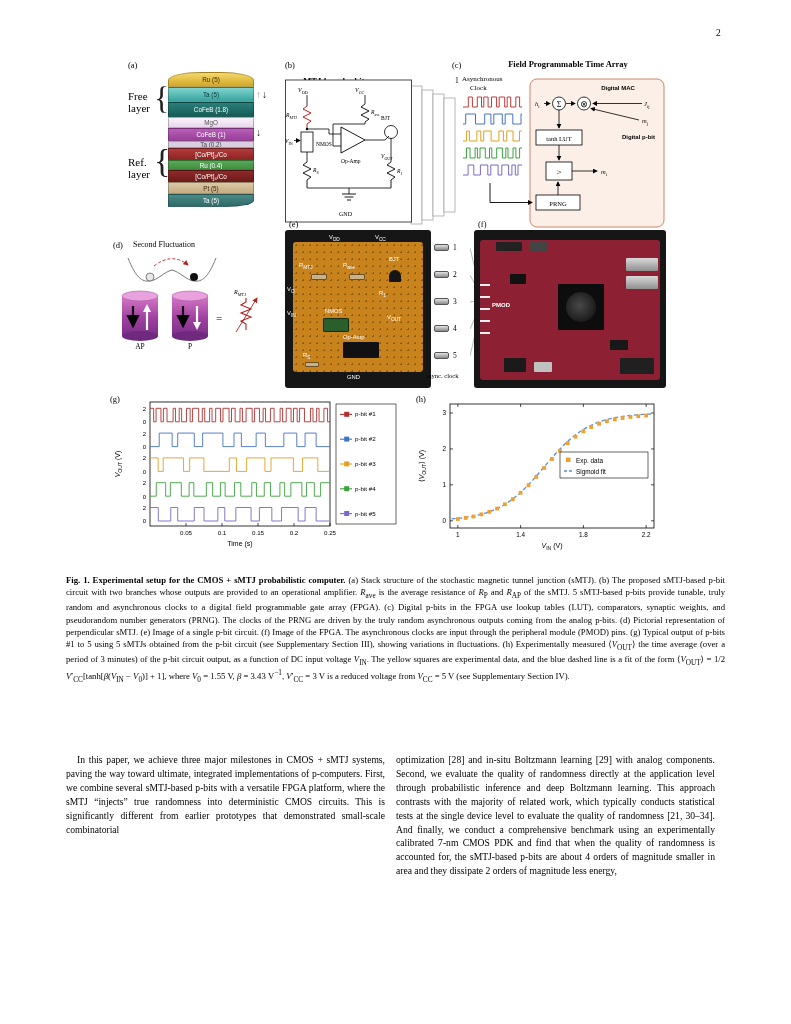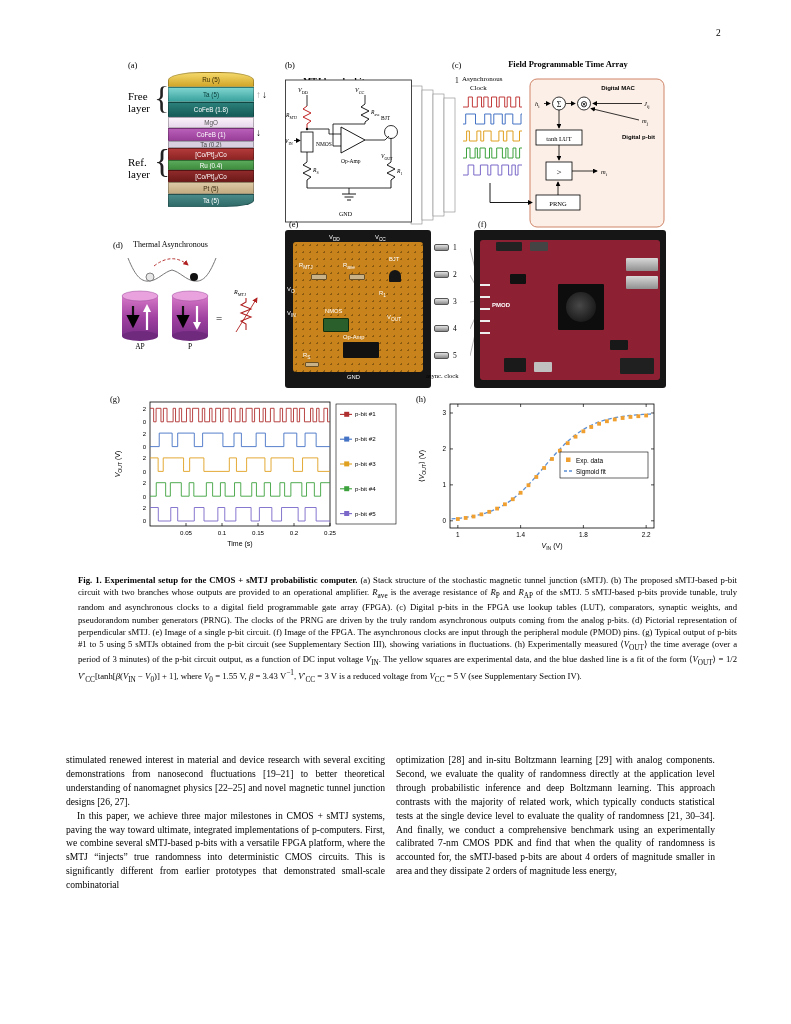--- a/index.html
+++ b/index.html
@@ -26,21 +26,21 @@
   .chip{position:absolute;border-radius:1px}
   .pin-col{position:absolute;left:326px;top:176px;width:36px}
   .pin-row{display:flex;align-items:center;height:27px}
   .pin-icon{display:inline-block;width:15px;height:7px;background:linear-gradient(#e2e2e2,#8a8a8a);border:0.5px solid #555;border-radius:2px;margin-right:4px}
   .pin-num{font-size:7.5px}
   .async-label{position:absolute;left:318px;top:314px;font-size:6.6px;white-space:nowrap}
   .pmod-text{position:absolute;color:#fff;font-family:"Liberation Sans",sans-serif;font-weight:bold;font-size:6px}
   .fan{position:absolute;border-radius:50%;background:radial-gradient(circle at 45% 45%,#484848,#0a0a0a)}
   .wirelbl{position:absolute;background:#eee;height:1.5px}
   
-  .caption{position:absolute;left:78px;top:574px;width:659px;font-size:8.7px;line-height:1.42;text-align:justify}
+  .caption{position:absolute;left:66px;top:574px;width:659px;font-size:8.7px;line-height:1.42;text-align:justify}
   .bodycol{position:absolute;top:753px;width:319px;font-size:9.6px;line-height:1.45;text-align:justify}
   .bodycol p{margin:0}
   .bodycol p.indent{text-indent:11px}
   svg{display:block}
   text{fill:#000}
 </style>
 </head>
 <body>
 
 <div class="page">
@@ -179,21 +179,21 @@
       <text x="99" y="104" text-anchor="middle" font-size="9">&gt;</text>
       <line x1="112" y1="100" x2="137" y2="100" stroke="#000" stroke-width="0.8" marker-end="url(#ah)"></line>
       <text x="141" y="103" font-size="6.5"><tspan font-style="italic">m</tspan><tspan font-size="72%" dy="2.2">i</tspan></text>
 
       <rect x="76" y="124" width="44" height="15" fill="#fff" stroke="#000" stroke-width="0.8"></rect>
       <text x="98" y="134.5" text-anchor="middle" font-size="6.5">PRNG</text>
       <line x1="98" y1="124" x2="98" y2="111" stroke="#000" stroke-width="0.8" marker-end="url(#ah)"></line>
     </svg>
 
     <div class="panel-label" style="left:5px;top:182px">(d)</div>
-    <div class="abs" style="left:25px;top:182px;font-size:8px">Thermal Asynchronous</div>
+    <div class="abs" style="left:25px;top:182px;font-size:8px">Second Fluctuation</div>
     <svg class="abs" style="left:0;top:194px" width="170" height="136" viewBox="0 0 170 136" font-family="Liberation Serif, serif">
       <defs>
         <linearGradient id="cylg" x1="0" y1="0" x2="0" y2="1">
           <stop offset="0" stop-color="#d678c8"></stop>
             <stop offset="0.55" stop-color="#a040a0"></stop>
             <stop offset="1" stop-color="#7a2f88"></stop>
         </linearGradient>
       </defs>
       <path d="M20,6 C28,26 34,30 42,29 C50,28 56,20 64,18 C72,20 78,28 86,29 C94,30 100,26 108,6" fill="none" stroke="#777" stroke-width="1"></path>
       <circle cx="42" cy="25" r="4" fill="#e8e8e8" stroke="#666" stroke-width="0.8"></circle>
@@ -417,19 +417,18 @@
           <text x="162" y="77.5" font-size="6.4">Sigmoid fit</text>
           <text x="138" y="152" text-anchor="middle" font-size="7"><tspan font-style="italic">V</tspan><tspan font-size="72%" dy="2.2">IN</tspan><tspan dy="-2.2"> (V)</tspan></text>
           <text x="10" y="70" text-anchor="middle" font-size="7" transform="rotate(-90 10 70)"><tspan>⟨</tspan><tspan font-style="italic">V</tspan><tspan font-size="72%" dy="2.2">OUT</tspan><tspan dy="-2.2">⟩ (V)</tspan></text>
         </svg>
       </div>
   </div>
 
   <div class="caption"><b>Fig. 1. Experimental setup for the CMOS + sMTJ probabilistic computer.</b> (a) Stack structure of the stochastic magnetic tunnel junction (sMTJ). (b) The proposed sMTJ-based p-bit circuit with two branches whose outputs are provided to an operational amplifier. <i>R</i><sub>ave</sub> is the average resistance of <i>R</i><sub>P</sub> and <i>R</i><sub>AP</sub> of the sMTJ. 5 sMTJ-based p-bits provide tunable, truly random and asynchronous clocks to a digital field programmable gate array (FPGA). (c) Digital p-bits in the FPGA use lookup tables (LUT), comparators, synaptic weights, and pseudorandom number generators (PRNG). The clocks of the PRNG are driven by the truly random asynchronous outputs coming from the analog p-bits. (d) Pictorial representation of perpendicular sMTJ. (e) Image of a single p-bit circuit. (f) Image of the FPGA. The asynchronous clocks are input through the peripheral module (PMOD) pins. (g) Typical output of p-bits #1 to 5 using 5 sMTJs obtained from the p-bit circuit (see Supplementary Section III), showing variations in fluctuations. (h) Experimentally measured ⟨<i>V</i><sub>OUT</sub>⟩ the time average (over a period of 3 minutes) of the p-bit circuit output, as a function of DC input voltage <i>V</i><sub>IN</sub>. The yellow squares are experimental data, and the blue dashed line is a fit of the form ⟨<i>V</i><sub>OUT</sub>⟩ = 1/2 <i>V</i>′<sub>CC</sub>[tanh[<i>β</i>(<i>V</i><sub>IN</sub> − <i>V</i><sub>0</sub>)] + 1], where <i>V</i><sub>0</sub> = 1.55 V, <i>β</i> = 3.43 V<sup>−1</sup>, <i>V</i>′<sub>CC</sub> = 3 V is a reduced voltage from <i>V</i><sub>CC</sub> = 5 V (see Supplementary Section IV).</div>
 
   <div class="bodycol" style="left:66px">
-    <p>stimulated renewed interest in material and device research with several exciting demonstrations from nanosecond fluctuations [19–21] to better theoretical understanding of nanomagnet physics [22–25] and novel magnetic tunnel junction designs [26, 27].</p>
     <p class="indent">In this paper, we achieve three major milestones in CMOS + sMTJ systems, paving the way toward ultimate, integrated implementations of p-computers. First, we combine several sMTJ-based p-bits with a versatile FPGA platform, where the sMTJ “injects” true randomness into deterministic CMOS circuits. This is significantly different from earlier prototypes that demonstrated small-scale combinatorial</p>
   </div>
   <div class="bodycol" style="left:396px">
     <p>optimization [28] and in-situ Boltzmann learning [29] with analog components.  Second, we evaluate the quality of randomness directly at the application level through probabilistic inference and deep Boltzmann learning.  This approach contrasts with the majority of related work, which typically conducts statistical tests at the single device level to evaluate the quality of randomness [21, 30–34].  And finally, we conduct a comprehensive benchmark using an experimentally calibrated 7-nm CMOS PDK and find that when the quality of randomness is accounted for, the sMTJ-based p-bits are about 4 orders of magnitude smaller in area and they dissipate 2 orders of magnitude less energy,</p>
   </div>
 </div>
 
 </body></html>

